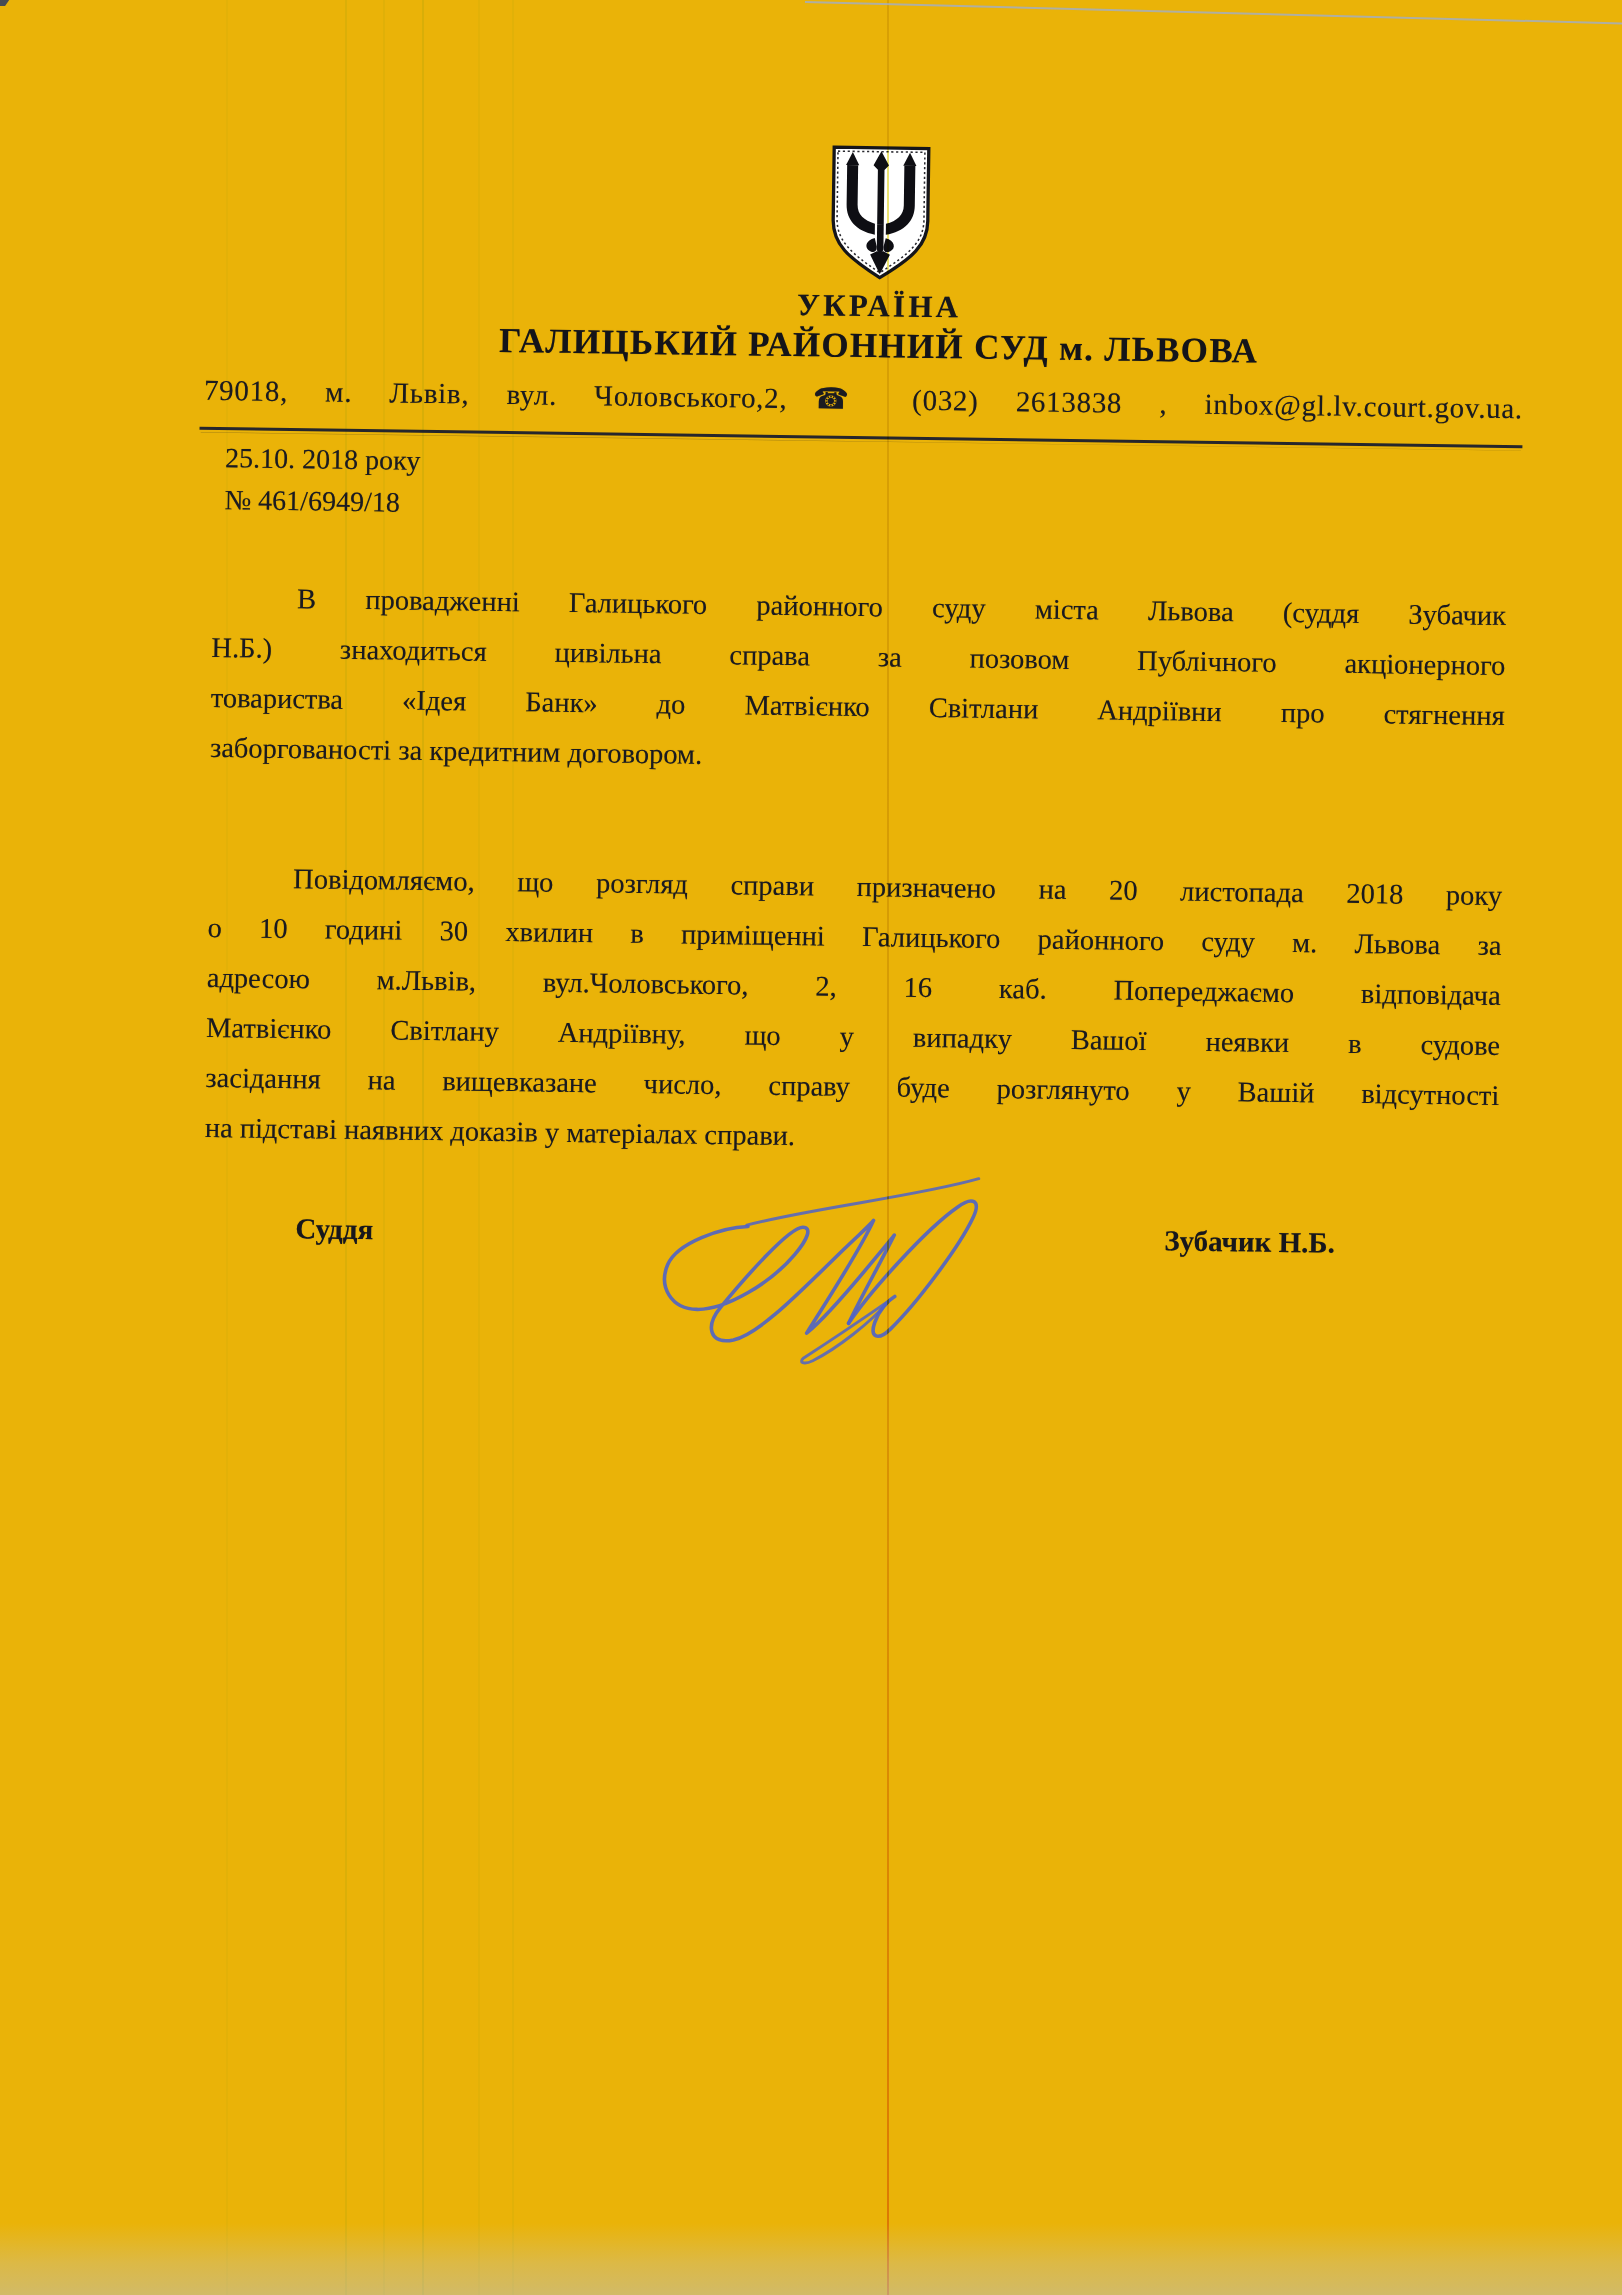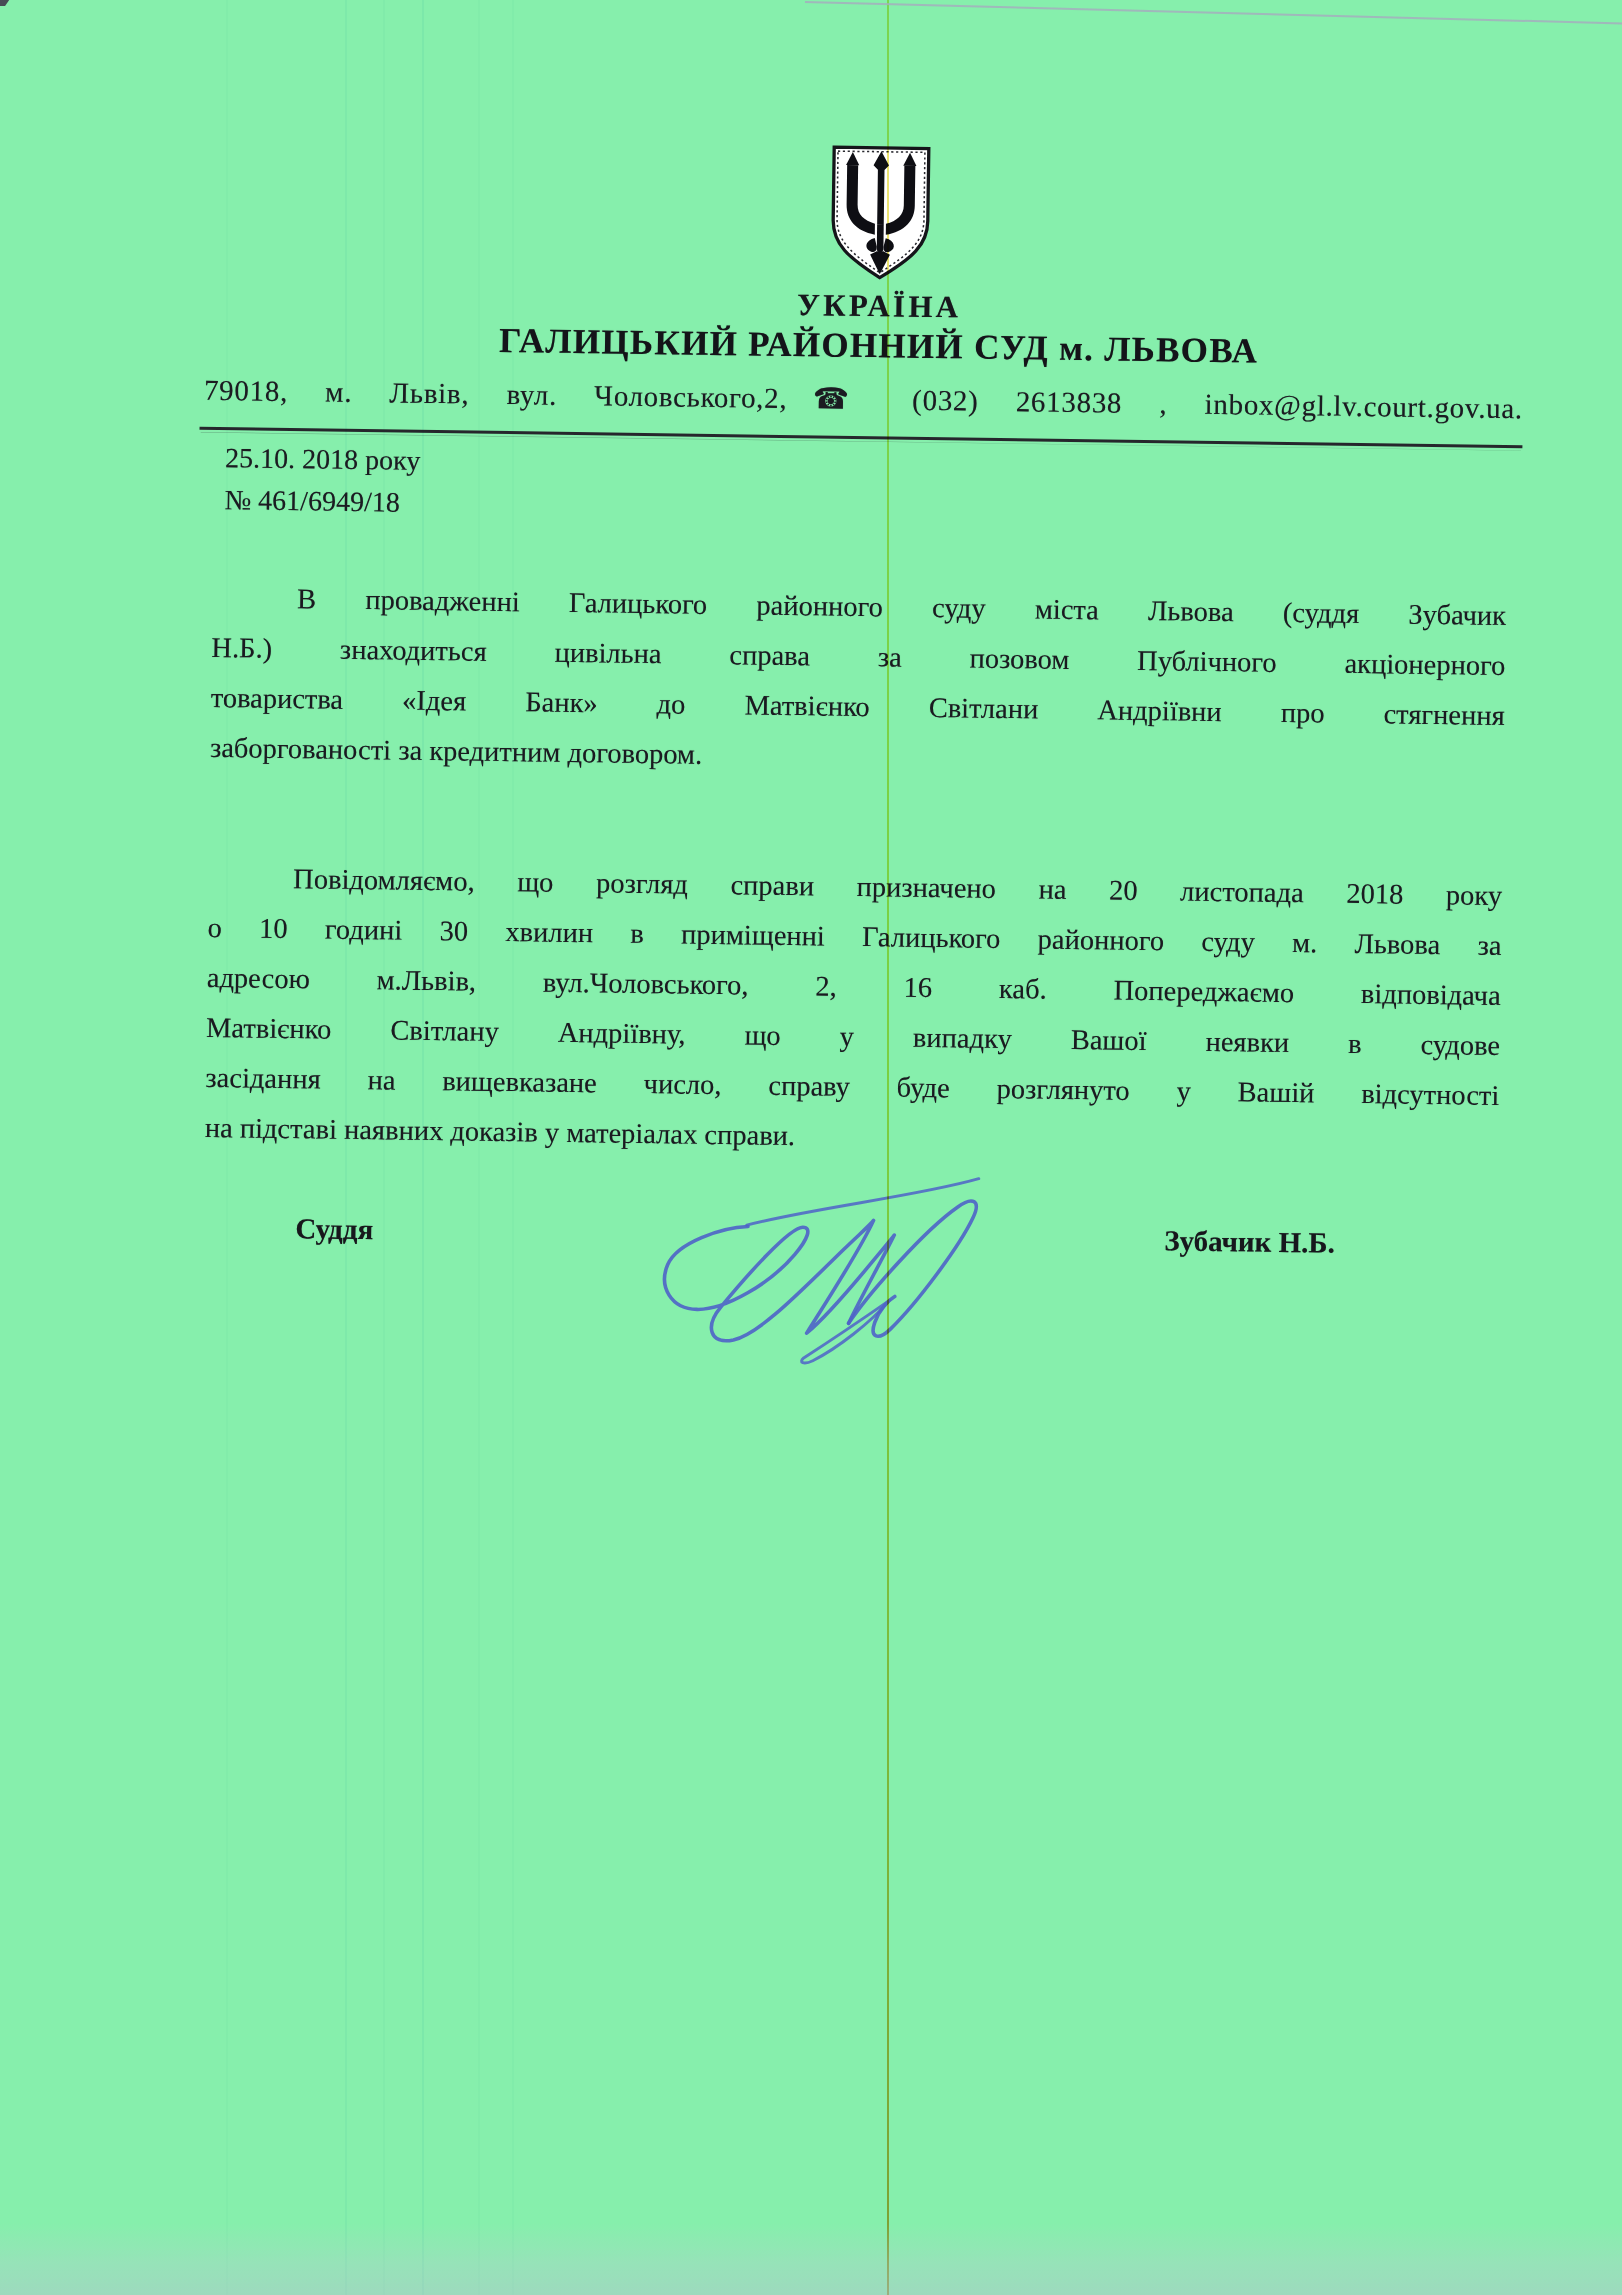--- a/index.html
+++ b/index.html
@@ -1,20 +1,20 @@
 <!DOCTYPE html>
 <html style="font-size:10.5px"><head>
 <meta charset="utf-8">
 <style>
   html,body{margin:0;padding:0;}
   body{
     width:1622px;height:2295px;position:relative;overflow:hidden;
     background:#ffffff;font-family:"Liberation Serif", serif;color:#1d1d23;
   }
-  .page{position:absolute;inset:0;background:#86efac;}
+  .page{position:absolute;inset:0;background:#eab308;}
   
   .doc{
     position:absolute;left:0;top:0;width:1622px;height:2295px;z-index:1;
     transform:rotate(0.8deg);transform-origin:0px 393px;
     text-shadow:0 0 0.7px rgba(25,25,30,.45);
   }
   .header{position:absolute;left:206px;top:131px;width:1344px;text-align:center;}
   .emblem{display:inline-block;width:110px;height:139px;}
   .country{font-size:31px;font-weight:bold;letter-spacing:3.3px;margin-top:3.9px;color:#17171c;}
   .court{font-size:35px;font-weight:bold;letter-spacing:1.3px;margin-top:2.6px;color:#141419;white-space:nowrap;}

